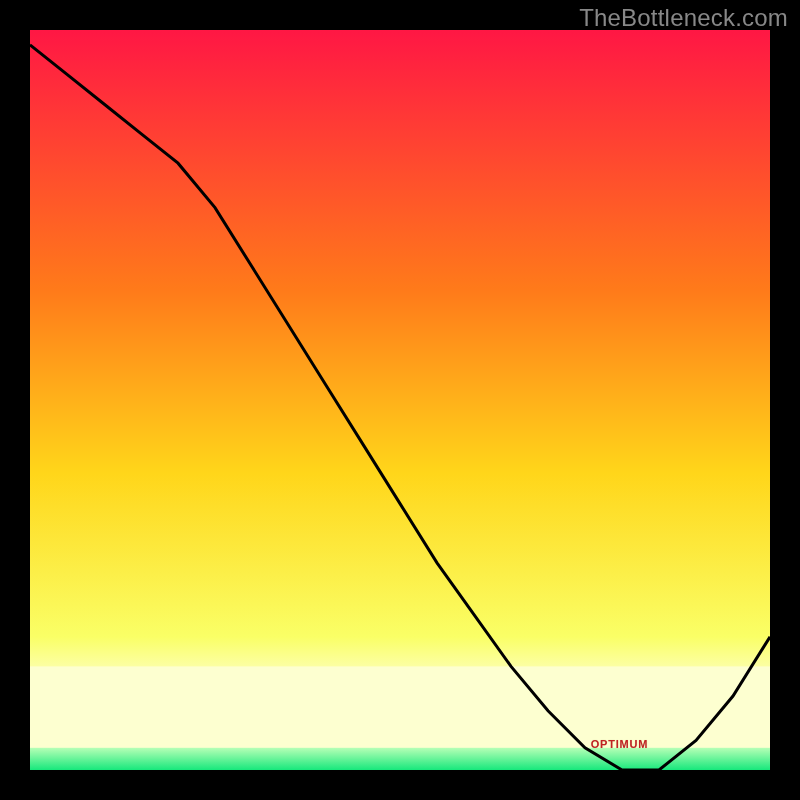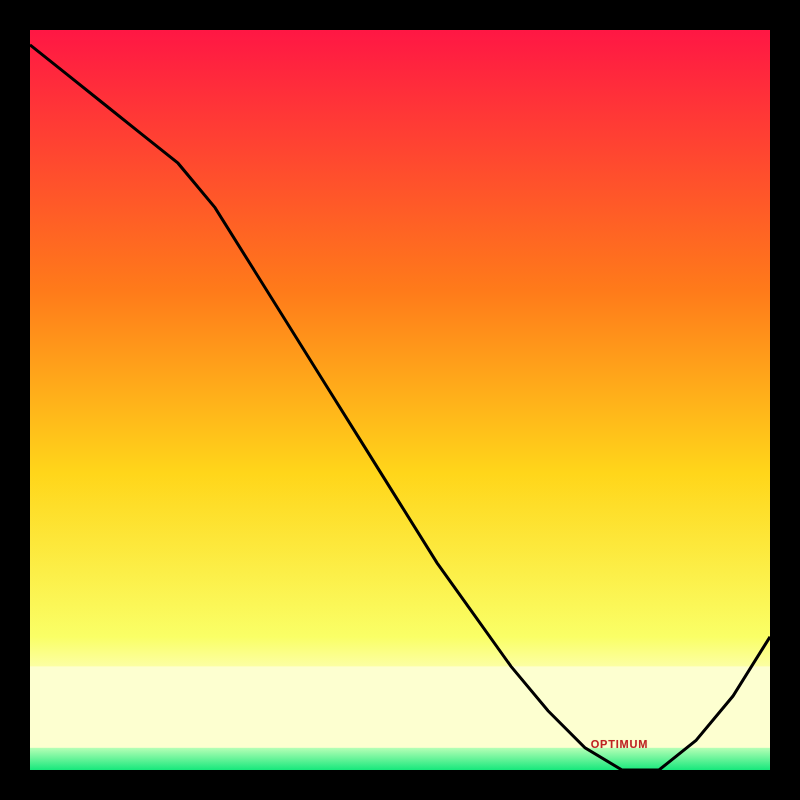--- a/index.html
+++ b/index.html
@@ -41,20 +41,21 @@
     font-weight: 700;
     letter-spacing: 0.8px;
     text-shadow: 0 0 1px rgba(0,0,0,0.2);
   }
 </style>
 </head>
 <body>
 
 <div class="stage">
 
+  <div class="watermark">TheBottleneck.com</div>
 
   <div class="plot">
 
     <svg class="curve-layer" viewBox="0 0 740 740" preserveAspectRatio="none">
       <defs>
         <linearGradient id="bgGrad" x1="0" y1="0" x2="0" y2="1">
           <stop id="g0" offset="0%" stop-color="#ff1744"></stop>
           <stop id="g1" offset="35%" stop-color="#ff7a1a"></stop>
           <stop id="g2" offset="60%" stop-color="#ffd61a"></stop>
           <stop id="g3" offset="82%" stop-color="#faff66"></stop>

